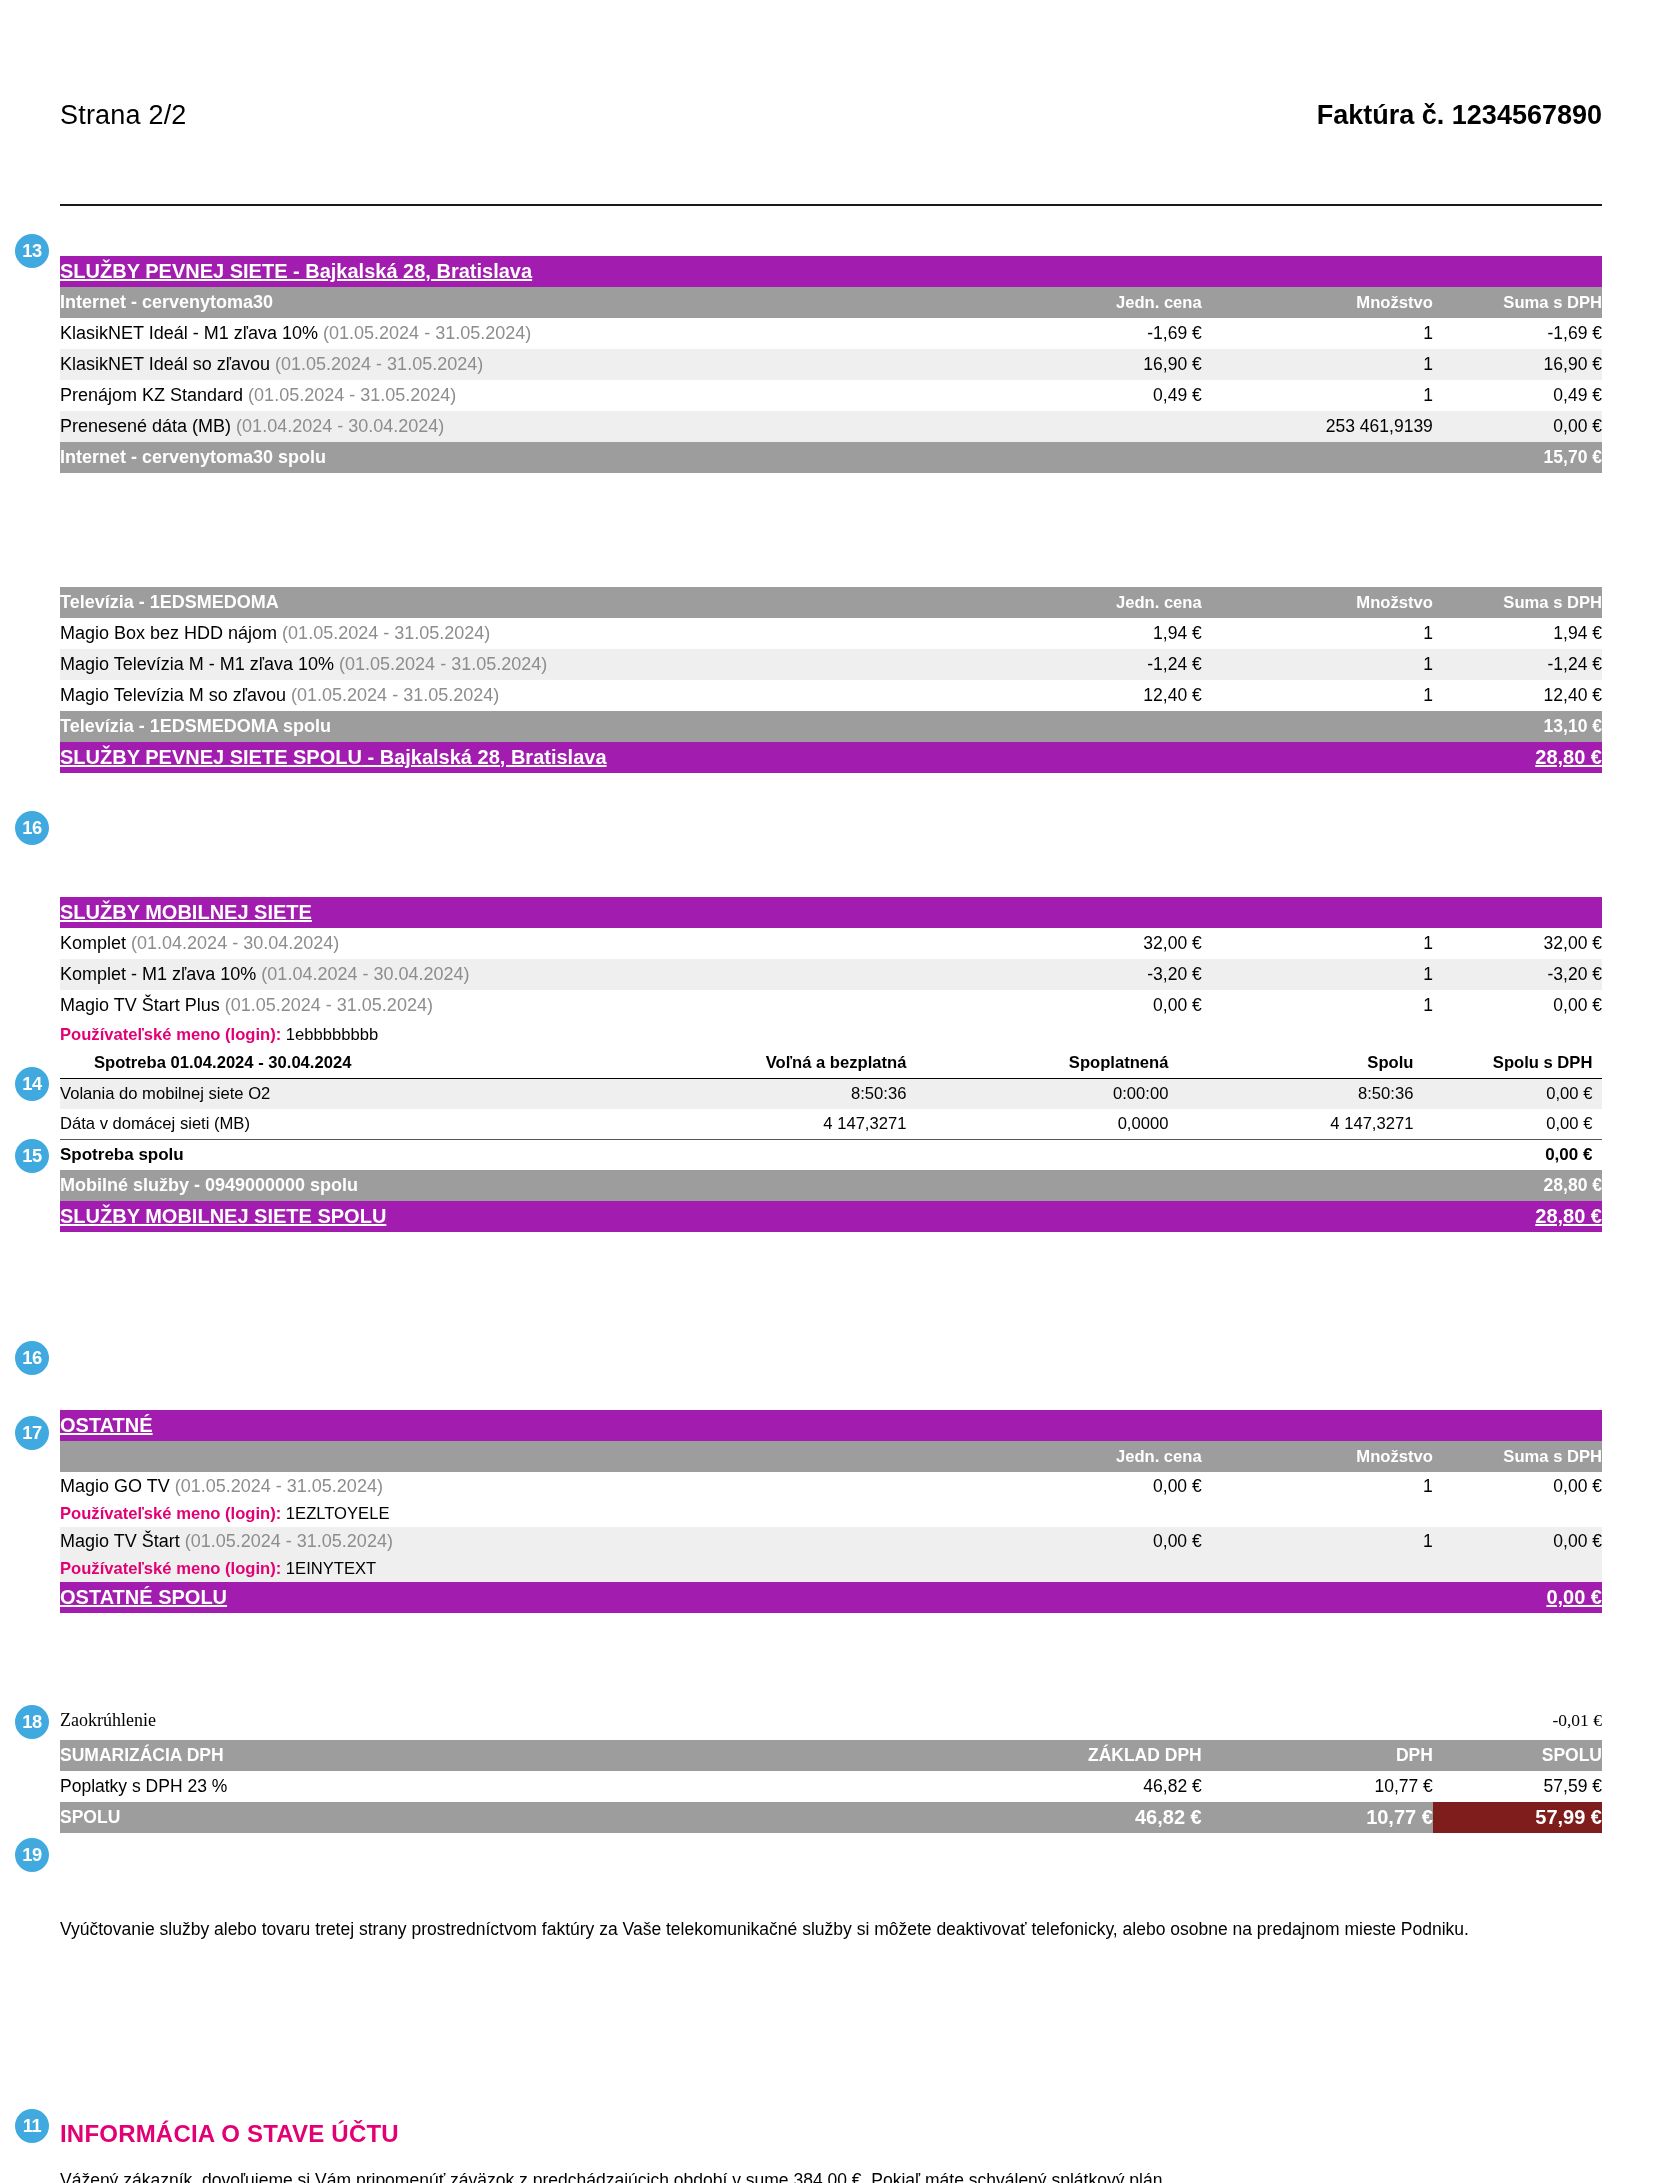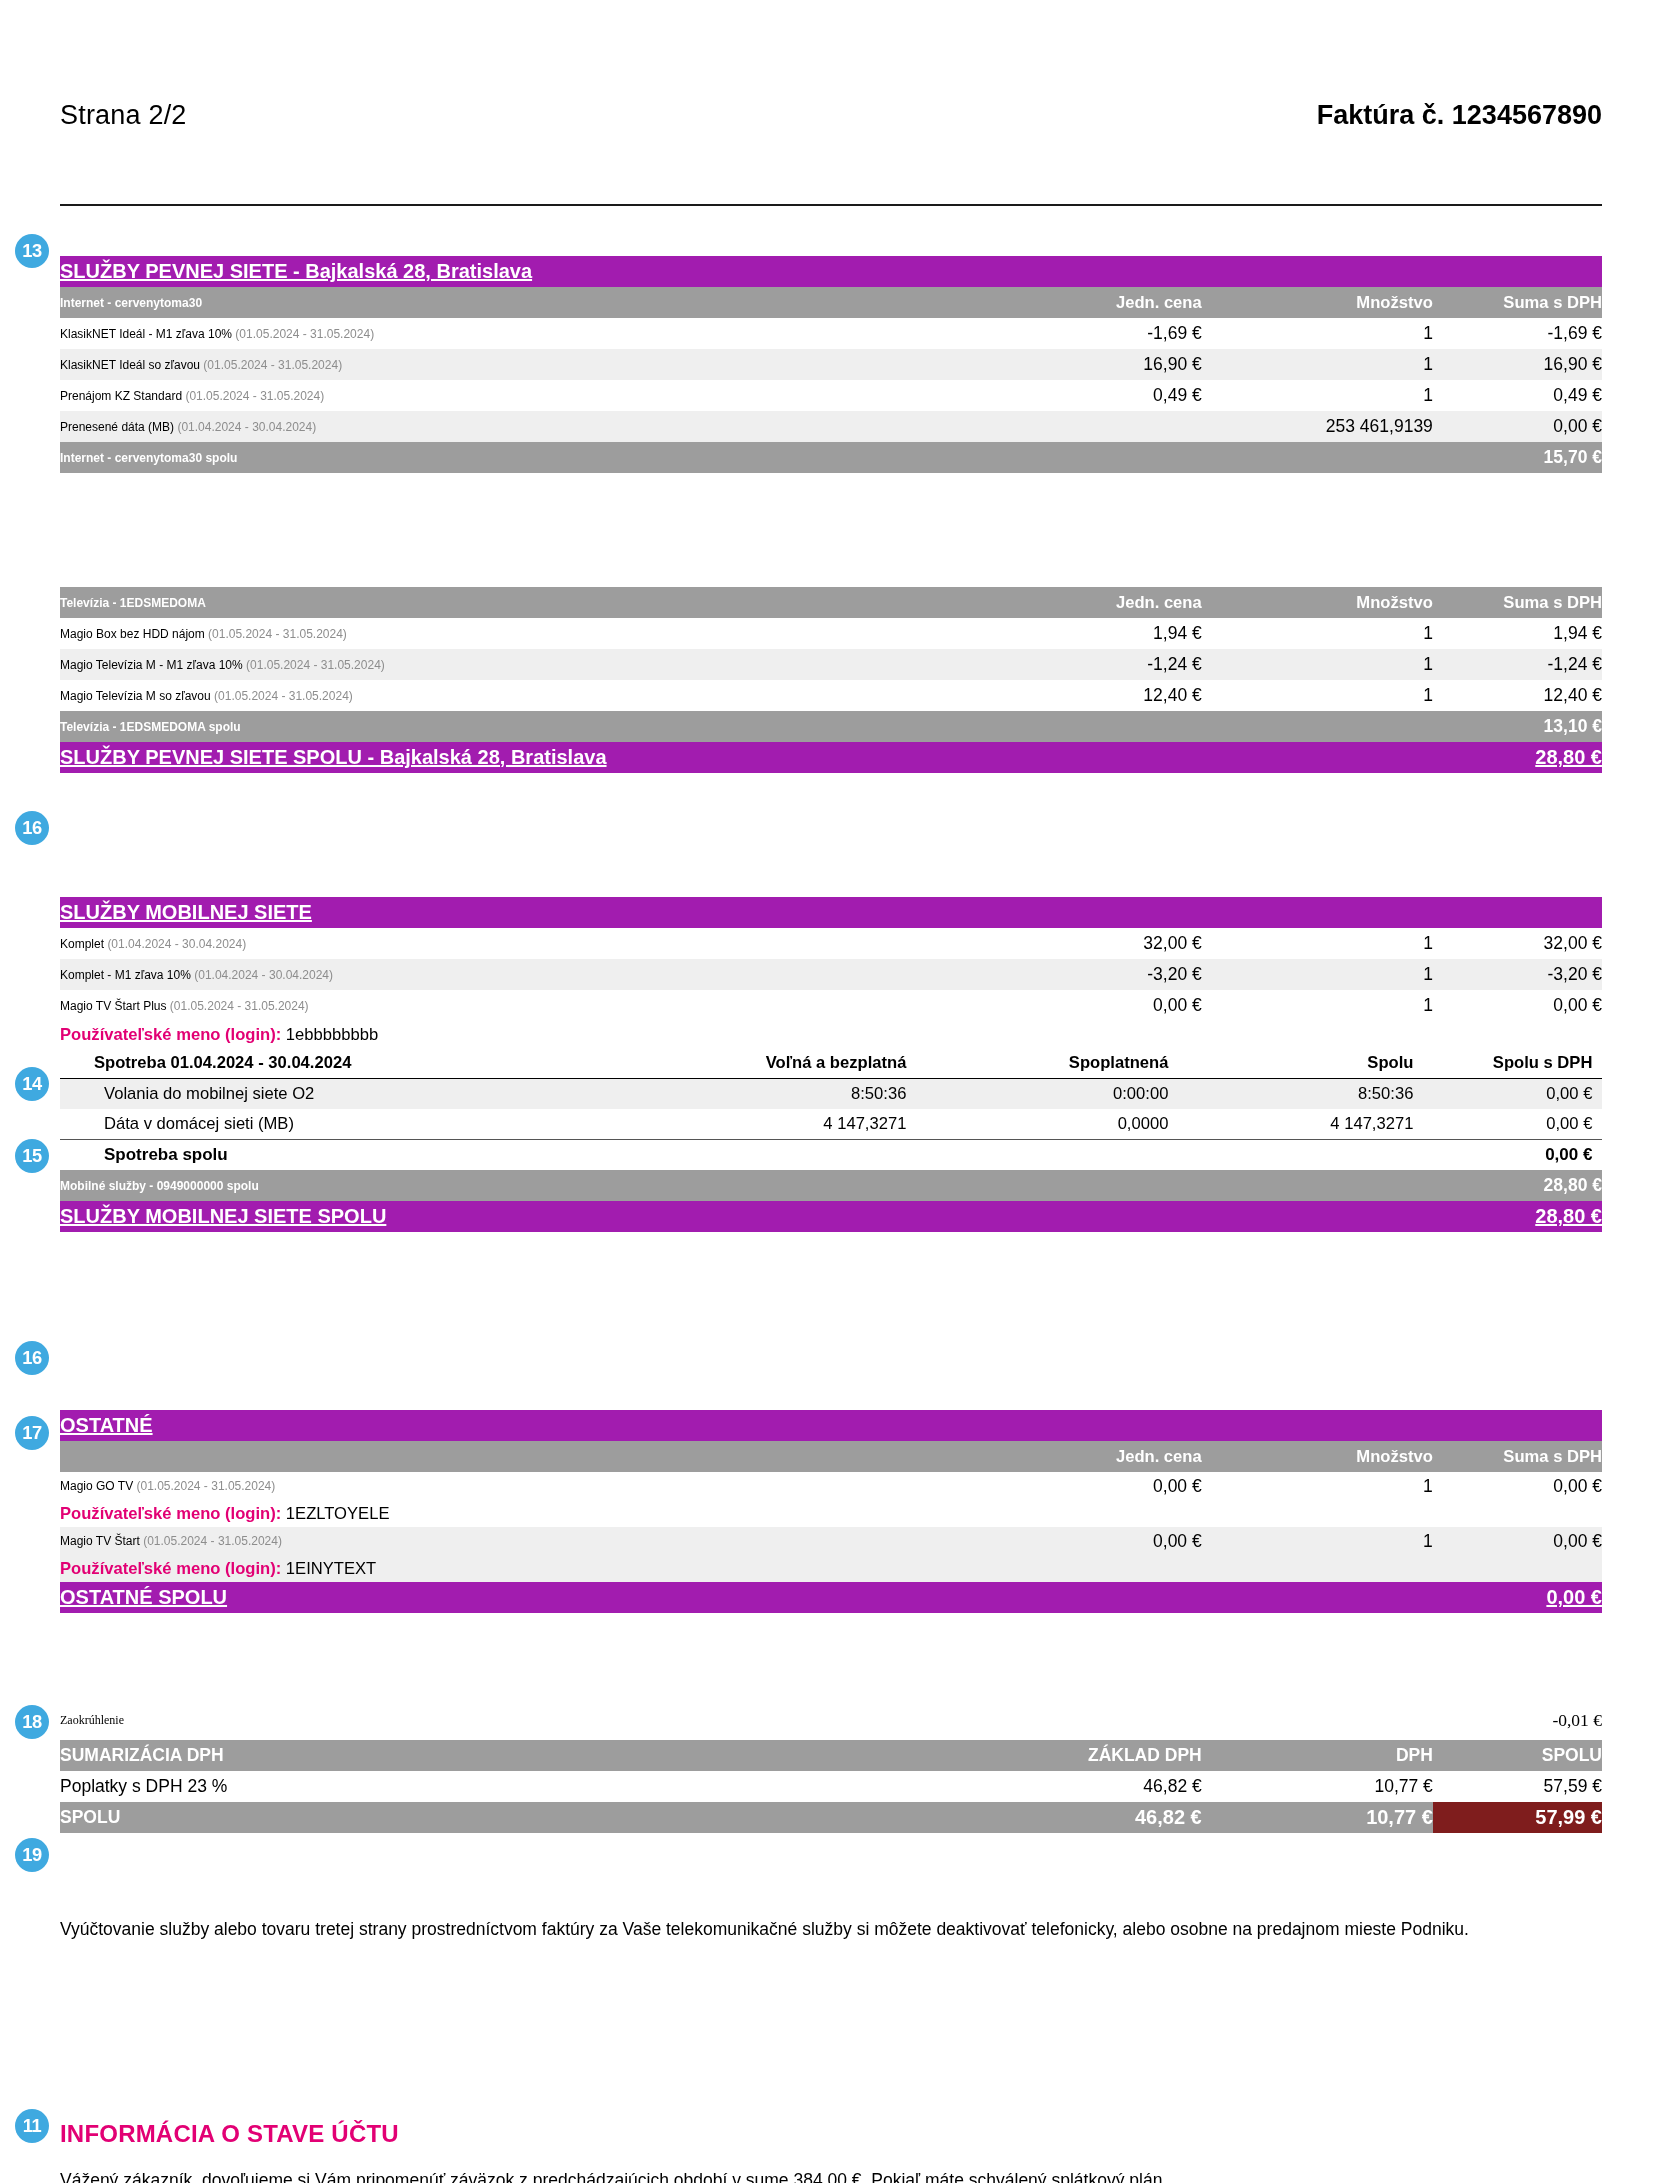--- a/index.html
+++ b/index.html
@@ -28,21 +28,21 @@
   .tbl{position:absolute;left:60px;width:1542px;border-collapse:collapse;table-layout:fixed;}
   .tbl td{padding:0;vertical-align:middle;}
 
   .r{height:31px;}
 
   .pink{background:#a21caf;color:#ffffff;font-weight:bold;text-decoration:underline;}
   .grey{background:#9d9d9d;color:#ffffff;font-weight:bold;}
   .white{background:#ffffff;color:#000000;}
   .zebra{background:#efefef;color:#000000;}
 
-  .c-name{padding-left:9.6px;font-size:12px;white-space:nowrap;}
+  .c-name{padding-left:9.6px;font-size:18px;white-space:nowrap;}
   .c-name-big{padding-left:9.6px;font-size:20px;white-space:nowrap;}
   .c-num{text-align:right;font-size:17.5px;padding-right:9.6px;white-space:nowrap;}
   .c-hdr{text-align:right;font-size:16.6px;padding-right:9.6px;font-weight:bold;white-space:nowrap;}
 
   .muted{color:#8d8d8d;}
   .w-name{width:835px;}
   .w-unit{width:306px;}
   .w-qty{width:231px;}
   .w-sum{width:169px;}
 
@@ -50,21 +50,21 @@
   .login{padding-left:44px;font-size:16.6px;white-space:nowrap;}
   .login b{color:#e20074;font-weight:bold;}
   .login span{color:#000;}
 
   
   .sub{width:100%;border-collapse:collapse;table-layout:fixed;}
   .sub td{padding:0;vertical-align:middle;}
   .sub .sh{font-size:16.6px;font-weight:bold;color:#000;height:30px;}
   .sub .sr{font-size:16.6px;color:#000;height:30px;}
   .sub .stot{font-size:17px;font-weight:bold;color:#000;height:30px;}
-  .sub .l{padding-left:44px;text-align:left;white-space:nowrap;}
+  .sub .l{text-align:left;white-space:nowrap;}
   .sub .rt{text-align:right;padding-right:9.6px;white-space:nowrap;}
   .line-top{border-bottom:1.3px solid #000;}
   .line-mid{border-bottom:1.3px solid #555;}
 
   .sw-name{width:524px;}
   .sw-a{width:332px;}
   .sw-b{width:262px;}
   .sw-c{width:245px;}
   .sw-d{width:179px;}
 

